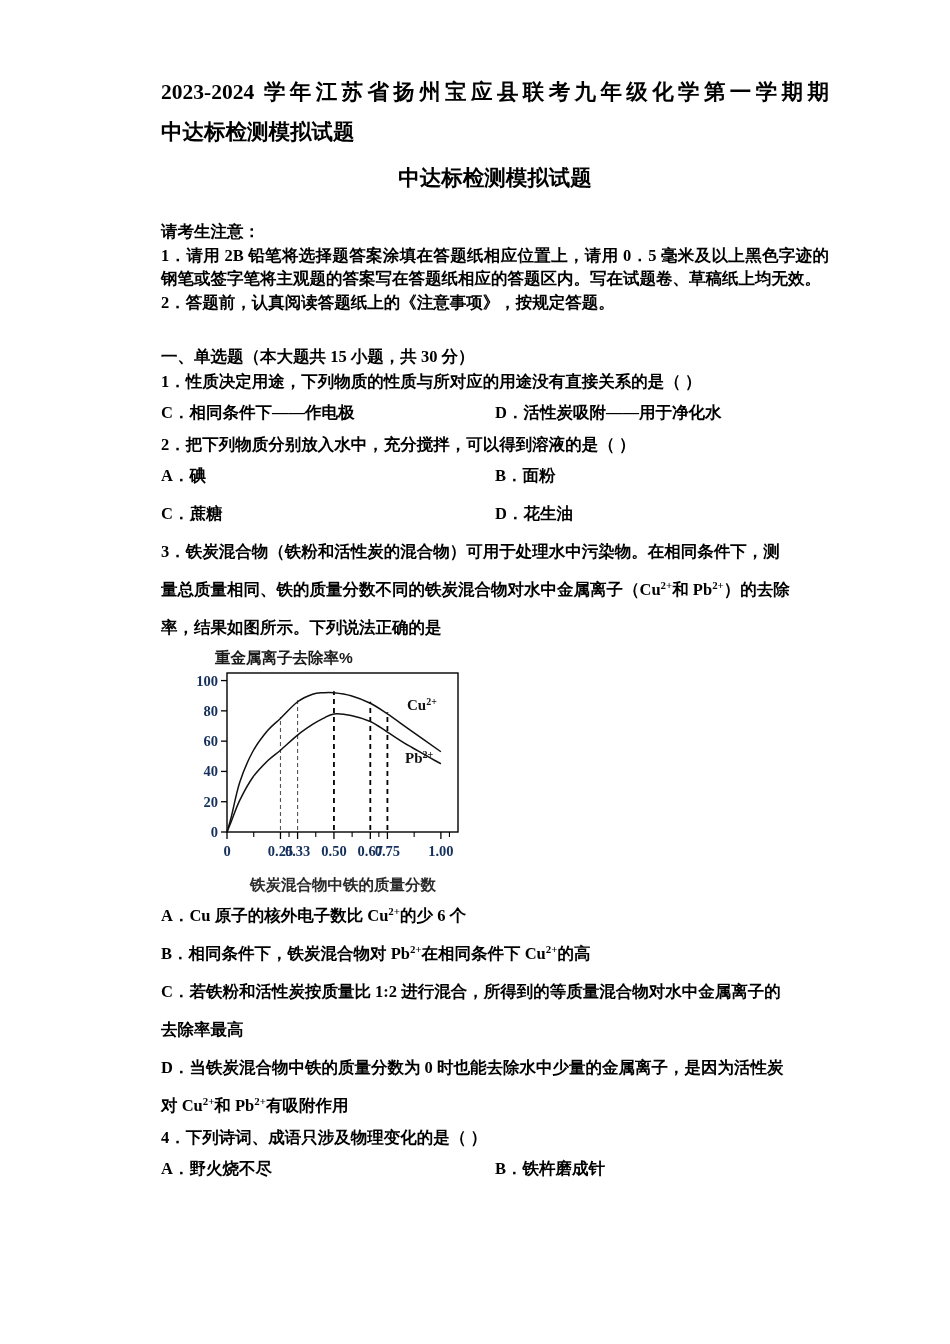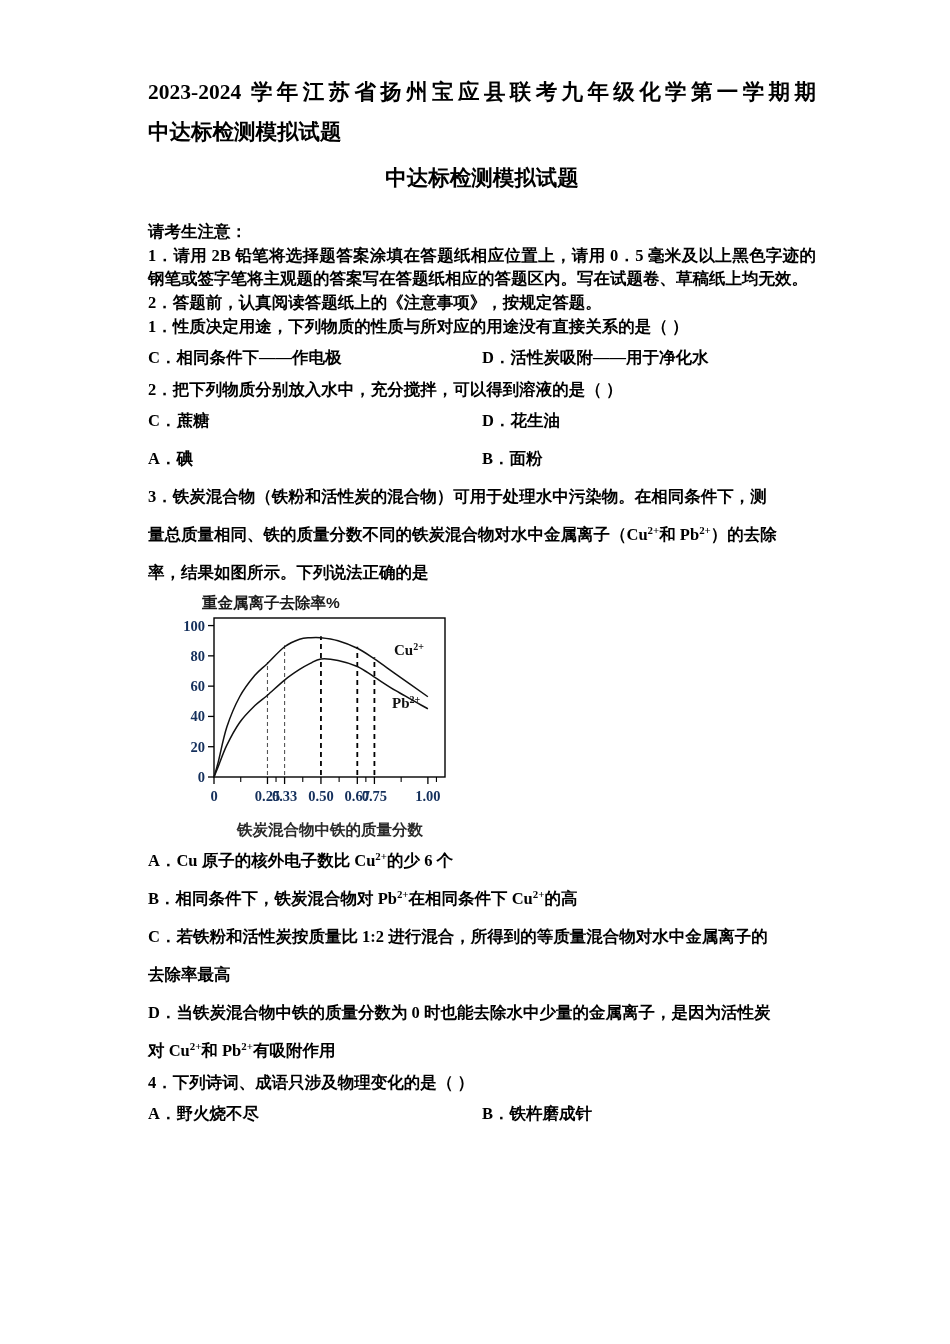--- a/index.html
+++ b/index.html
@@ -17,21 +17,21 @@
   }
   .page {
     position: absolute;
     left: 0; top: 0;
     width: 950px;
     height: 1344px;
     padding: 0;
   }
   .content {
     position: absolute;
-    left: 148px;
+    left: 161px;
     top: 72px;
     width: 668px;
   }
 
   
   .doc-title {
     font-weight: bold;
     font-size: 21.5px;
     line-height: 40px;
     text-align: justify;
@@ -140,38 +140,39 @@
       <span class="ttl-line2">中达标检测模拟试题</span>
     </div>
     <div class="doc-subtitle">中达标检测模拟试题</div>
 
     <div class="notice">
       <span class="nline">请考生注意：</span>
       <span class="nitem">1．请用 2B 铅笔将选择题答案涂填在答题纸相应位置上，请用 0．5 毫米及以上黑色字迹的钢笔或签字笔将主观题的答案写在答题纸相应的答题区内。写在试题卷、草稿纸上均无效。</span>
       <span class="nitem">2．答题前，认真阅读答题纸上的《注意事项》，按规定答题。</span>
     </div>
 
+    <div class="section-head">一、单选题（本大题共 15 小题，共 30 分）</div>
 
     <div class="q-stem tight">1．性质决定用途，下列物质的性质与所对应的用途没有直接关系的是（  ）</div>
     <div class="opts">
       <div class="opt-row">
         <div class="opt half">C．相同条件下——作电极</div>
         <div class="opt">D．活性炭吸附——用于净化水</div>
       </div>
     </div>
 
     <div class="q-stem tight">2．把下列物质分别放入水中，充分搅拌，可以得到溶液的是（  ）</div>
     <div class="opts">
       <div class="opt-row">
+        <div class="opt half">A．碘</div>
+        <div class="opt">B．面粉</div>
+      </div>
+      <div class="opt-row">
         <div class="opt half">C．蔗糖</div>
         <div class="opt">D．花生油</div>
-      </div>
-      <div class="opt-row">
-        <div class="opt half">A．碘</div>
-        <div class="opt">B．面粉</div>
       </div>
     </div>
 
     <div class="q-stem-multi">
       <div>3．铁炭混合物（铁粉和活性炭的混合物）可用于处理水中污染物。在相同条件下，测</div>
       <div><span>量总质量相同、铁的质量分数不同的铁炭混合物对水中金属离子（Cu</span><sup>2+</sup><span>和 Pb</span><sup>2+</sup><span>）的去除</span></div>
       <div>率，结果如图所示。下列说法正确的是</div>
     </div>
 
     <div class="figure">

